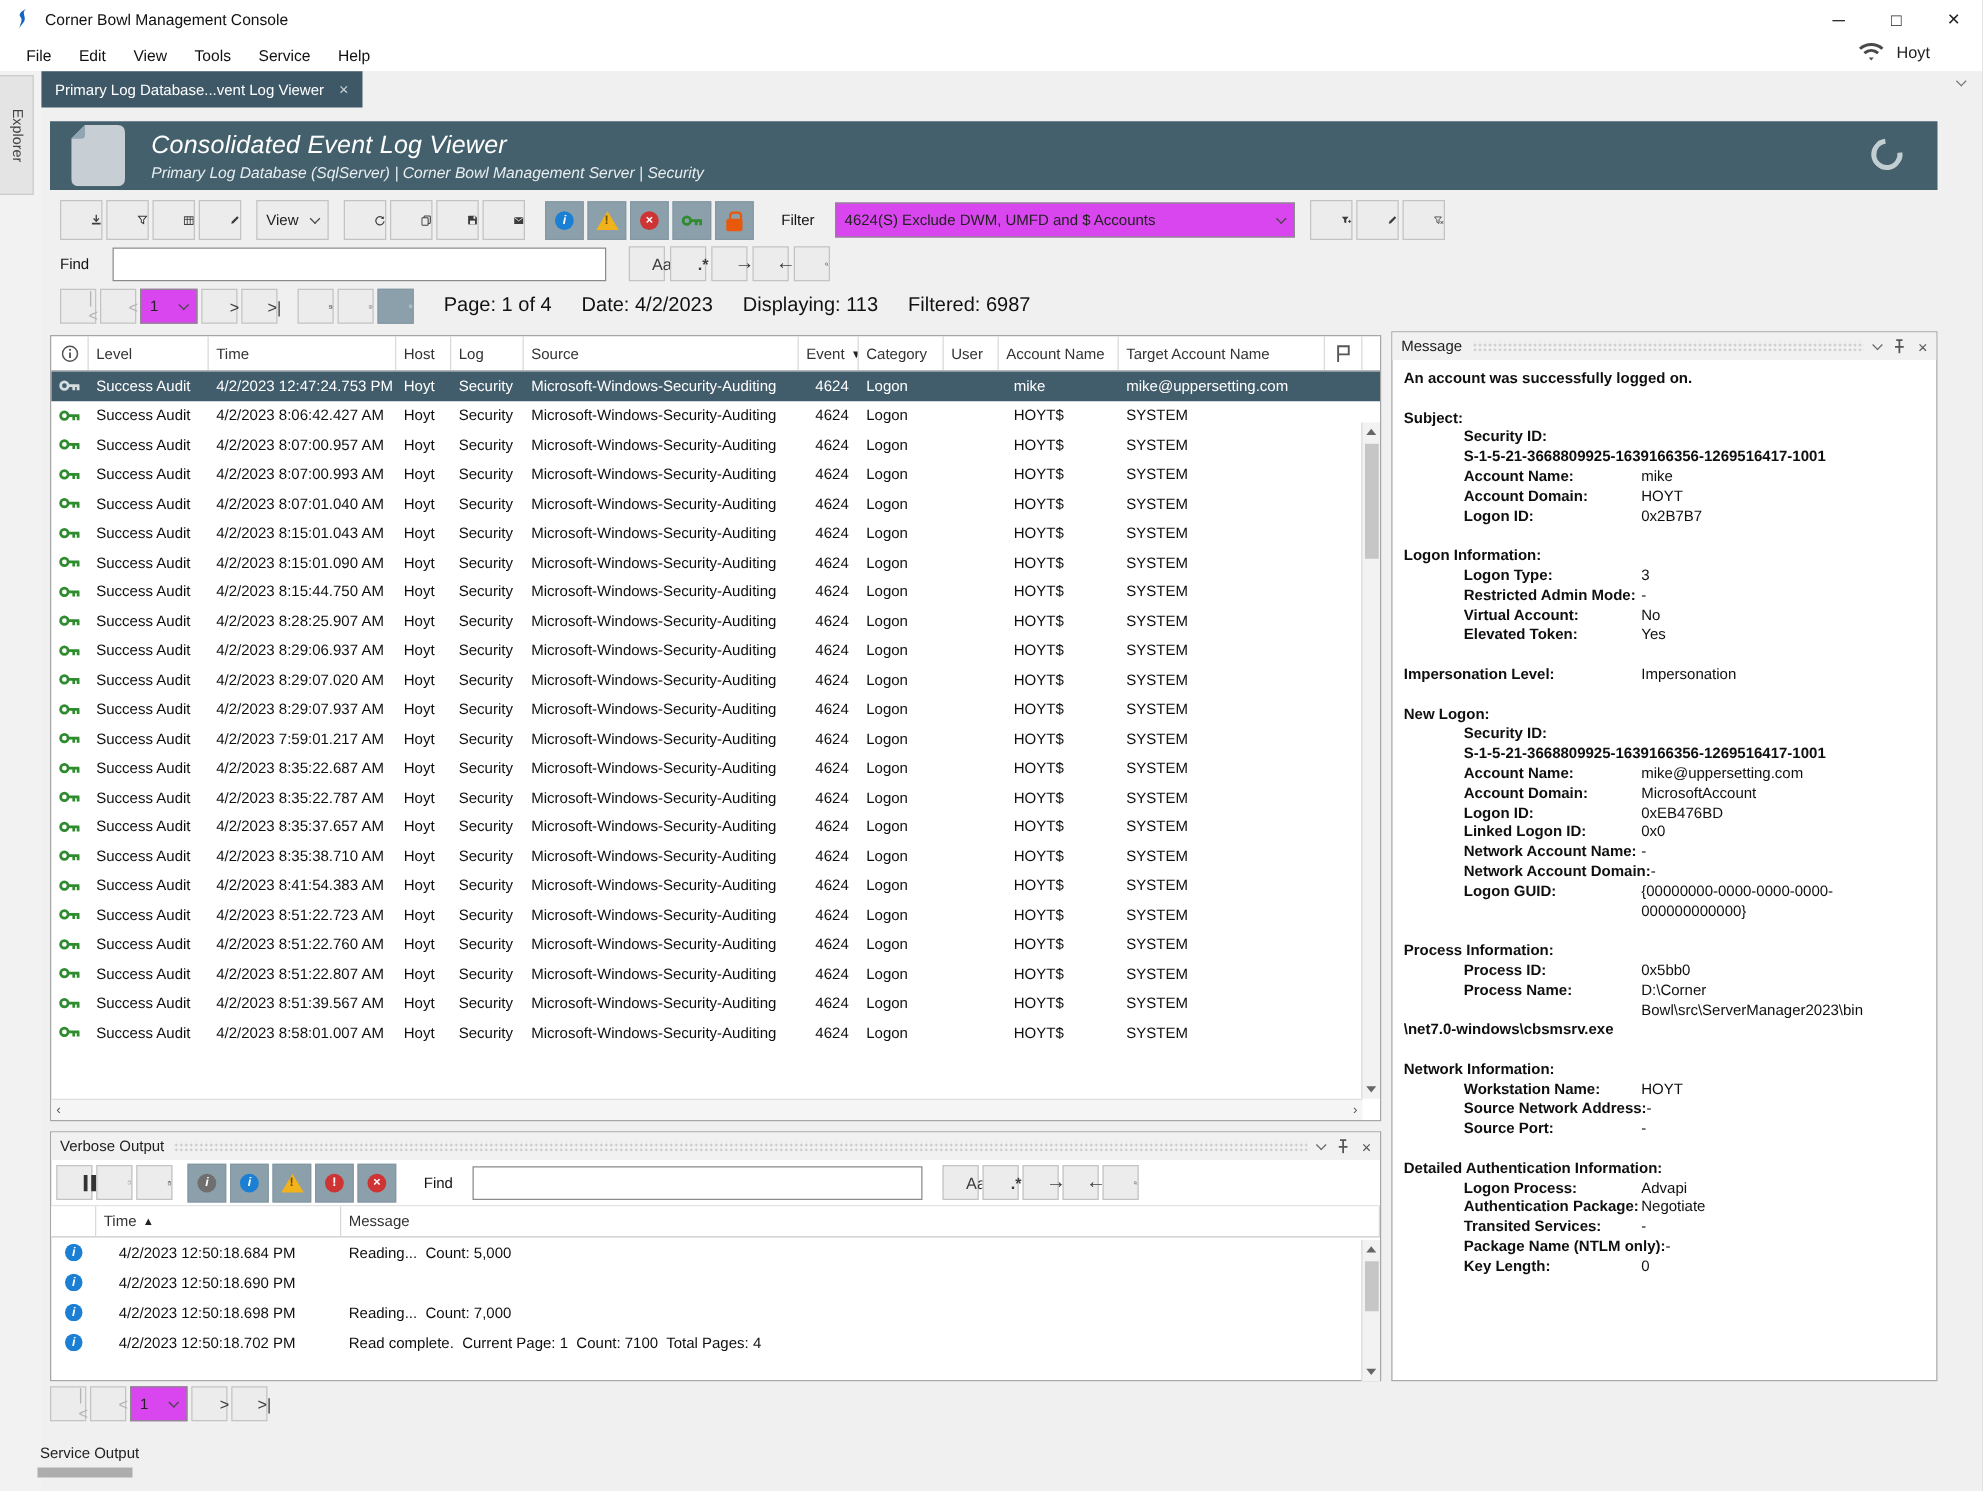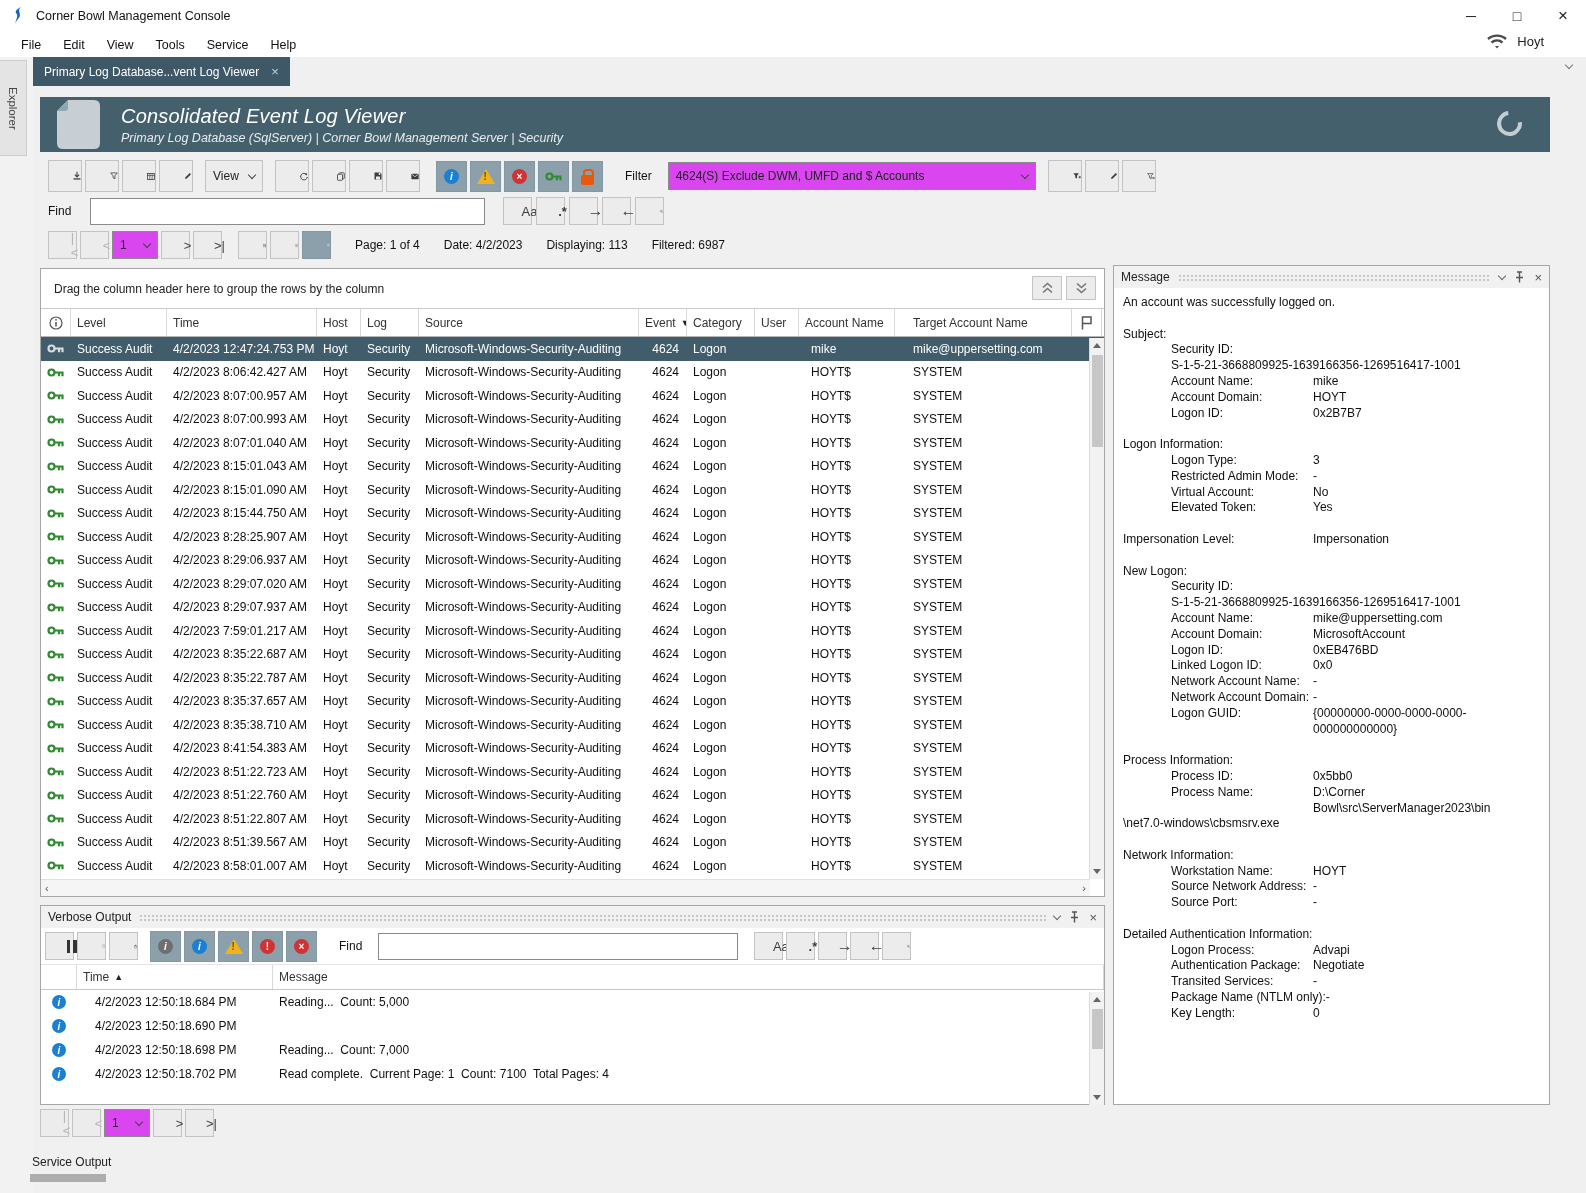--- a/index.html
+++ b/index.html
@@ -45,21 +45,21 @@
   .toggle-btn{display:inline-flex;align-items:center;justify-content:center;width:31px;height:31px;background:#8ba0ab;border:1px solid #8498a3;}
   .combo{display:inline-flex;align-items:center;justify-content:space-between;background:#d946ef;border:1px solid #8a8a8a;height:28px;padding:0 7px;font-size:12px;color:#222;}
   .view-combo{width:58px;height:32px;background:#ececec;border:1px solid #c3c3c3;}
   .chev{width:6px;height:6px;border:solid #444;border-width:0 1.6px 1.6px 0;transform:rotate(45deg);margin-top:-3px;}
   .lbl{font-size:12px;color:#111;}
   .gap6{width:6px;}.gap10{width:10px;}.gap16{width:16px;}
   .find-row{top:100px;height:28px;gap:4px;}
   .find-input{width:395px;height:27px;border:1px solid #8a8a8a;background:#fff;font-size:12px;padding:0 6px;font-family:inherit;}
   .pager-row{top:134px;height:28px;gap:3px;}
   .pager-select{width:46px;height:28px;}
-  .pg-info{font-size:12px;color:#111;margin-left:21px;}
+  .pg-info{font-size:16px;color:#111;margin-left:21px;}
   .kb-active{background:#8ba0ab;border-color:#8498a3;color:#fff;}
   
   .grid-panel{position:absolute;left:0;top:171px;width:1065px;height:629px;border:1px solid #a6a6a6;background:#fff;}
   .group-bar{position:relative;height:40px;border-bottom:1px solid #c9c9c9;display:flex;align-items:center;padding-left:13px;font-size:12px;color:#222;}
   .group-btns{position:absolute;right:8px;top:7px;display:flex;gap:4px;}
   .gbtn{width:30px;height:24px;background:#ececec;border:1px solid #c3c3c3;display:flex;align-items:center;justify-content:center;}
   .grid-header{display:flex;height:28px;border-bottom:1px solid #b5b5b5;font-size:12px;color:#333;}
   .grid-header .cell{border-right:1px solid #d9d9d9;display:flex;align-items:center;padding:0 6px;}
   .grid-body{height:541px;overflow:hidden;}
   .grid-row{display:flex;height:23.5px;align-items:center;font-size:12px;color:#0f0f0f;}
@@ -68,21 +68,21 @@
   .c-icon{width:30px;display:flex;justify-content:center;align-items:center;}
   .c-level{width:96px;padding:0 6px;}
   .c-time{width:150px;text-align:right;padding:0 12px 0 6px;}
   .c-host{width:44px;padding:0 6px;}
   .c-log{width:58px;padding:0 6px;}
   .c-source{width:220px;padding:0 6px;}
   .c-event{width:48px;text-align:right;padding:0 8px 0 4px;}
   .c-category{width:68px;padding:0 6px;}
   .c-user{width:44px;padding:0 6px;}
   .c-account{width:96px;padding:0 12px;}
-  .c-target{width:165px;padding:0 6px;margin-left:12px;}
+  .c-target{width:165px;padding:0 6px;}
   .c-flag{width:30px;display:flex;justify-content:center;align-items:center;}
   .key-icon{color:#2e8b2e;}
   .selected .key-icon{color:#d5dde1;}
   .sort-tri{font-size:9px;margin-left:5px;color:#222;}
   
   .vscroll{position:absolute;right:0;top:69px;width:15px;height:541px;background:#f2f2f2;border-left:1px solid #dcdcdc;}
   .vscroll .sb-btn{height:15px;display:flex;align-items:center;justify-content:center;}
   .vthumb{position:absolute;left:2px;top:17px;width:11px;height:92px;background:#c6c6c6;}
   .hscroll{position:absolute;left:0;bottom:0;width:1049px;height:17px;background:#f5f5f5;border-top:1px solid #e0e0e0;display:flex;align-items:center;justify-content:space-between;padding:0 4px;font-size:11px;color:#555;}
   .tri-up{width:0;height:0;border-left:4px solid transparent;border-right:4px solid transparent;border-bottom:5px solid #666;}
@@ -112,21 +112,21 @@
   .pause-glyph{display:flex;gap:3px;}
   .pause-glyph i{display:block;width:3.5px;height:13px;background:#333;}
   .lock-glyph{position:relative;width:13px;height:10px;background:#e8590c;border-radius:2px;margin-top:7px;}
   .lock-glyph:before{content:"";position:absolute;left:2px;top:-6px;width:7px;height:6px;border:2px solid #e8590c;border-bottom:none;border-radius:4px 4px 0 0;}
   
   .bottom-pager{position:absolute;left:0;top:1012px;display:flex;gap:3px;align-items:center;}
   
   .message-panel{position:absolute;left:1073px;top:168px;width:437px;height:840px;border:1px solid #a6a6a6;background:#fff;}
   .msg-content{padding:7px 9px;font-size:12px;line-height:15.8px;color:#0f0f0f;}
   .msg-line{display:flex;white-space:pre-wrap;}
-  .msg-line .msg-lbl{flex:0 0 auto;min-width:190px;}
+  .msg-line .msg-lbl{flex:0 0 auto;min-width:190px;font-weight:bold;}
   .msg-line.ind{padding-left:48px;}
   .msg-line.ind .msg-lbl{min-width:142px;}
   .msg-blank{height:15.8px;}
   
   .status-label{position:absolute;left:32px;top:1155px;font-size:12px;color:#222;}
   .status-chip{position:absolute;left:30px;top:1174px;width:76px;height:8px;background:#adadad;}
   svg{display:block;}
 </style>
 </head>
 <body>
@@ -343,35 +343,20 @@
             <path d="M3 3.5 H4.5 M6 3.5 H7.5 M9 3.5 H10.5 M12 3.5 H13.5 M3 6 H4.5 M6 6 H7.5 M9 6 H10.5 M12 6 H13.5 M4.5 8.7 H12.5" stroke="#fff" stroke-width="1.3"></path>
           </svg>
       </div>
       <span class="pg-info">Page: 1 of 4</span>
       <span class="pg-info">Date: 4/2/2023</span>
       <span class="pg-info">Displaying: 113</span>
       <span class="pg-info">Filtered: 6987</span>
     </div>
 
     <div class="grid-panel">
-      <div class="group-bar">
-        <span>Drag the column header here to group the rows by the column</span>
-        <div class="group-btns">
-          <div class="gbtn">
-            <svg width="11" height="12" viewBox="0 0 11 12">
-                <path d="M1 5.5 L5.5 1.5 L10 5.5 M1 10.5 L5.5 6.5 L10 10.5" fill="none" stroke="#777" stroke-width="1.6"></path>
-              </svg>
-          </div>
-          <div class="gbtn">
-            <svg width="11" height="12" viewBox="0 0 11 12">
-                <path d="M1 1.5 L5.5 5.5 L10 1.5 M1 6.5 L5.5 10.5 L10 6.5" fill="none" stroke="#777" stroke-width="1.6"></path>
-              </svg>
-          </div>
-        </div>
-      </div>
       <div class="grid-header">
         <div class="cell c-icon">
           <svg width="14" height="14" viewBox="0 0 14 14">
               <circle cx="7" cy="7" r="6" fill="none" stroke="#555" stroke-width="1.2"></circle>
               <path d="M7 6 V10.4" stroke="#555" stroke-width="1.5"></path>
               <circle cx="7" cy="3.8" r="0.9" fill="#555"></circle>
             </svg>
         </div>
         <div class="cell c-level">Level</div>
         <div class="cell c-time" style="text-align:left;justify-content:flex-start;">Time</div>

